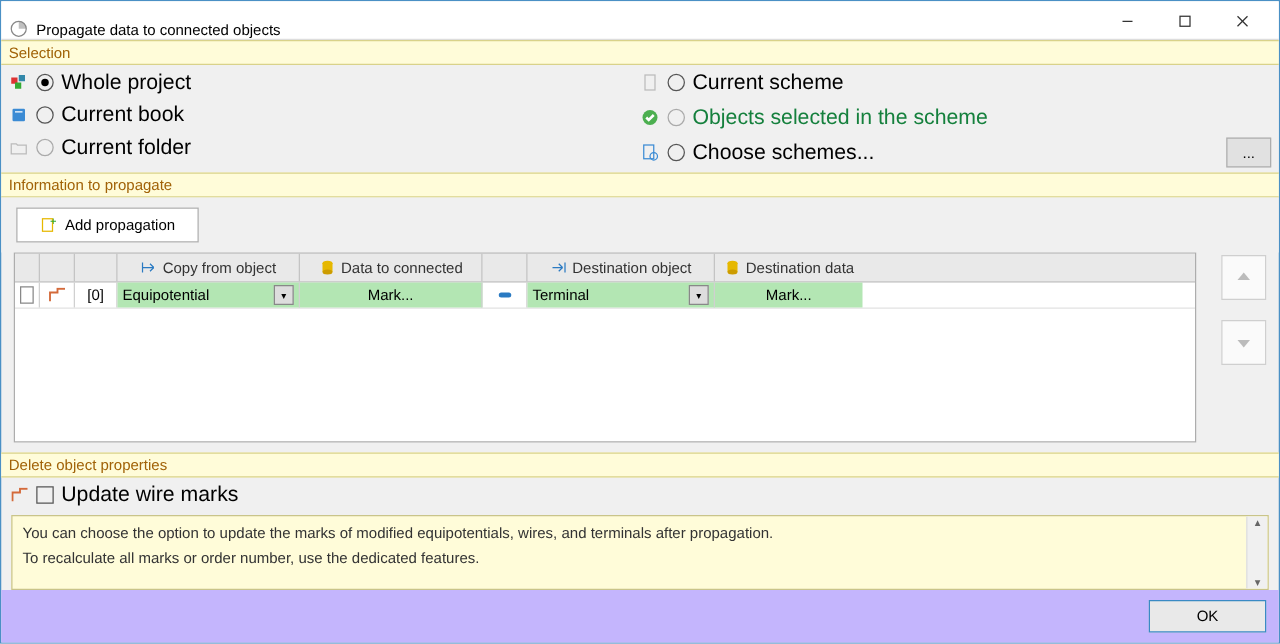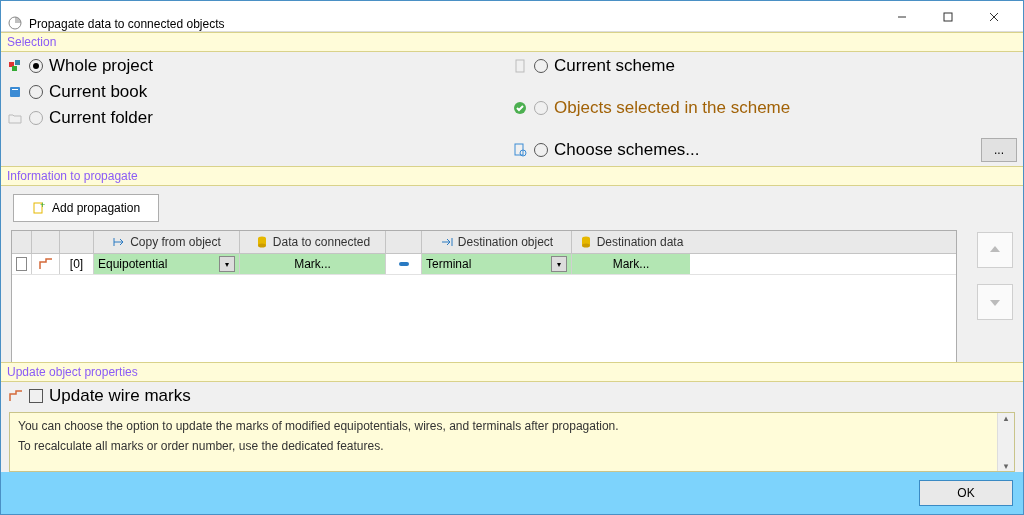--- a/index.html
+++ b/index.html
@@ -2,31 +2,31 @@
 <html><head>
 <meta charset="utf-8">
 <style>
 html,body{margin:0;padding:0;font-family:"Segoe UI",Tahoma,Arial,sans-serif;font-size:12px;color:#000;background:#fff}
 .window{width:1024px;height:515px;border:1px solid #4a90c5;box-sizing:border-box;display:flex;flex-direction:column;background:#f0f0f0}
 .titlebar{height:30px;background:#fff;display:flex;align-items:flex-end;padding:0 6px;border-bottom:1px solid #ddd}
 .titlebar .ico{width:16px;height:16px;margin-right:6px;display:flex;align-items:center;justify-content:center}
 .title-text{flex:1;font-size:12px;color:#000}
 .winbtns{display:flex;gap:0}
 .winbtn{width:46px;height:28px;display:flex;align-items:center;justify-content:center;color:#333;cursor:default}
-.section-hdr{background:#fffcd9;border-top:1px solid #d9d28a;border-bottom:1px solid #d9d28a;padding:2px 6px;font-size:12px;color:#8b5cf6}
+.section-hdr{background:#fffcd9;border-top:1px solid #d9d28a;border-bottom:1px solid #d9d28a;padding:2px 6px;font-size:12px;color:#a16207}
 .sel-area{display:flex;padding:4px 6px 6px 6px;background:#f0f0f0;gap:0}
 .sel-col{flex:1;display:flex;flex-direction:column;gap:6px}
-.sel-col2{flex:1;display:flex;flex-direction:column;gap:22px}
+.sel-col2{flex:1;display:flex;flex-direction:column;gap:8px}
 .sel-row{display:flex;align-items:center;gap:6px;height:20px}
 .sel-row .ico{width:16px;height:16px;display:flex;align-items:center;justify-content:center}
 .radio{width:12px;height:12px;border:1px solid #555;border-radius:50%;display:inline-flex;align-items:center;justify-content:center}
 .radio.ch::after{content:"";width:6px;height:6px;background:#000;border-radius:50%}
 .radio.dis{border-color:#aaa}
 .lbl{font-size:17px}
-.lbl.dis{color:#a16207}
+.lbl.dis{color:#15803d}
 .ellipsis-btn{width:34px;height:22px;border:1px solid #adadad;background:#e1e1e1;display:flex;align-items:center;justify-content:center;margin-left:auto;cursor:pointer}
 .info-area{display:flex;flex-direction:column;flex:1;min-height:0}
 .toolbar{display:flex;gap:10px;padding:8px 12px;background:#f0f0f0}
 .btn{height:26px;border:1px solid #adadad;background:#fff;padding:0 18px;display:flex;align-items:center;gap:6px;font-size:12px;cursor:pointer}
 .btn.dis{color:#9a9a9a;border-color:#cfcfcf;background:#f6f6f6}
 .grid-wrap{display:flex;gap:20px;padding:0 10px 8px 10px;flex:1;min-height:0}
 .grid{flex:1;border:1px solid #adadad;background:#fff;display:flex;flex-direction:column;min-height:150px}
 .ghead{display:flex;height:22px;background:#e9e9e9;border-bottom:1px solid #c4c4c4}
 .gh{border-right:1px solid #c4c4c4;display:flex;align-items:center;justify-content:center;gap:4px;font-size:12px;color:#333;box-sizing:border-box}
 .gh .hico{width:14px;height:14px;display:flex;align-items:center;justify-content:center}
@@ -37,21 +37,21 @@
 .dd{margin-left:auto;width:14px;height:14px;background:#ddd;border:1px solid #888;display:flex;align-items:center;justify-content:center;font-size:8px}
 .side-arrows{display:flex;flex-direction:column;gap:16px;padding-top:2px}
 .arrbtn{width:34px;height:34px;border:1px solid #cfcfcf;background:#fafafa;display:flex;align-items:center;justify-content:center;color:#9a9a9a;font-size:16px}
 .upd-area{padding:4px 8px 6px 8px;display:flex;flex-direction:column;gap:4px}
 .upd-row{display:flex;align-items:center;gap:6px}
 .chk{width:12px;height:12px;border:1px solid #555;display:inline-flex;align-items:center;justify-content:center;font-size:10px}
 .chk.ch::after{content:"✓";font-size:10px;line-height:10px}
 .notice{margin:0 8px;border:1px solid #c9c48a;background:#fffcd9;padding:6px 8px;font-size:12px;color:#333;position:relative;height:46px;overflow:hidden}
 .notice .sb{position:absolute;right:0;top:0;bottom:0;width:16px;background:#f0f0f0;border-left:1px solid #ddd;display:flex;flex-direction:column;justify-content:space-between;align-items:center}
 .notice .sb span{font-size:9px;color:#666}
-.footer{display:flex;justify-content:flex-end;padding:8px 10px;background:#7dd3fc}
+.footer{display:flex;justify-content:flex-end;padding:8px 10px;background:#c4b5fd}
 .fbtn{width:92px;height:24px;border:1px solid #adadad;background:#e9e9e9;display:flex;align-items:center;justify-content:center;cursor:pointer;font-size:12px}
 .fbtn.primary{border-color:#3a8ac4}
 svg{display:block}
 .c0{width:20px}.c1{width:28px}.c2{width:34px}
 .c3{width:146px}.c4{width:146px}.c5{width:36px}.c6{width:150px}.c7{width:118px}
 </style>
 </head>
 <body>
 
 <div class="window">
@@ -259,21 +259,21 @@
         </div>
         <div class="arrbtn">
           <svg width="14" height="14">
               <path d="M7 11 L12 5 L2 5 Z" fill="#bbb"></path>
             </svg>
         </div>
       </div>
     </div>
   </div>
 
-  <div class="section-hdr">Update object properties</div>
+  <div class="section-hdr">Delete object properties</div>
   <div class="upd-area">
     <div class="upd-row">
       <span class="ico">
           <svg width="14" height="12">
             <path d="M1 11 L1 4 L7 4 L7 1 L13 1" fill="none" stroke="#d46a3a" stroke-width="1.5"></path>
           </svg>
         </span>
       <span class="chk"></span>
       <span class="lbl">Update wire marks</span>
     </div>

